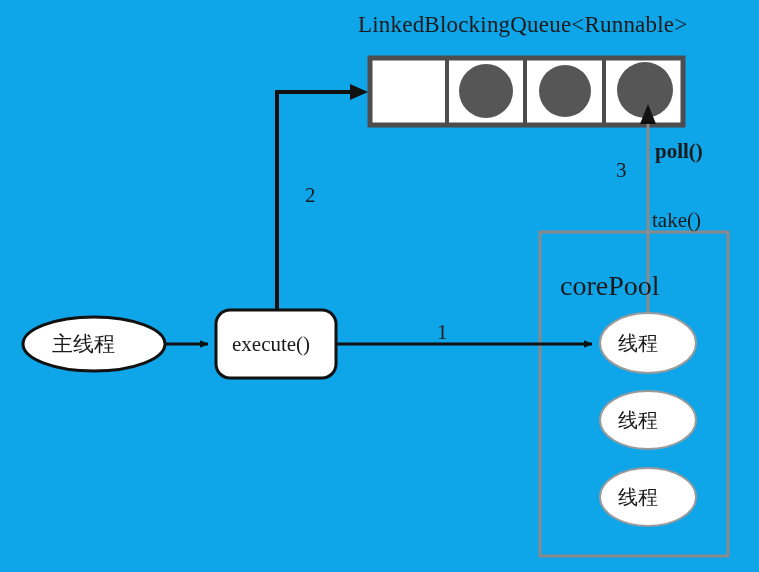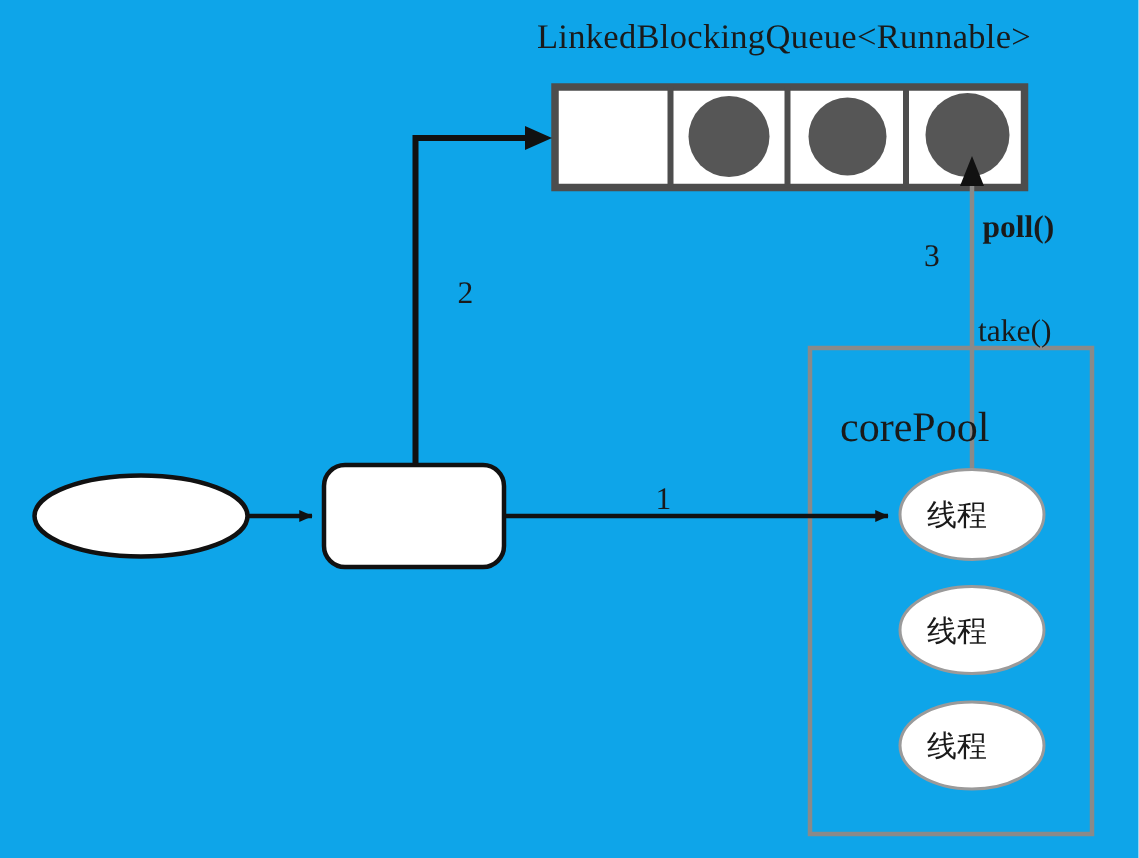--- a/index.html
+++ b/index.html
@@ -111,21 +111,23 @@
   <div class="lbl" id="lbl-one">1</div>
 
   <div class="lbl" id="lbl-three">3</div>
 
   <div class="lbl" id="lbl-poll">poll()</div>
 
   <div class="lbl" id="lbl-take">take()</div>
 
   <div class="lbl" id="lbl-corepool">corePool</div>
 
+  <div class="lbl lbl-cn" id="lbl-main">主线程</div>
 
+  <div class="lbl" id="lbl-exec">execute()</div>
 
   <div class="lbl lbl-cn" id="lbl-t1">线程</div>
 
   <div class="lbl lbl-cn" id="lbl-t2">线程</div>
 
   <div class="lbl lbl-cn" id="lbl-t3">线程</div>
 
 </div>
 
 </body></html>

